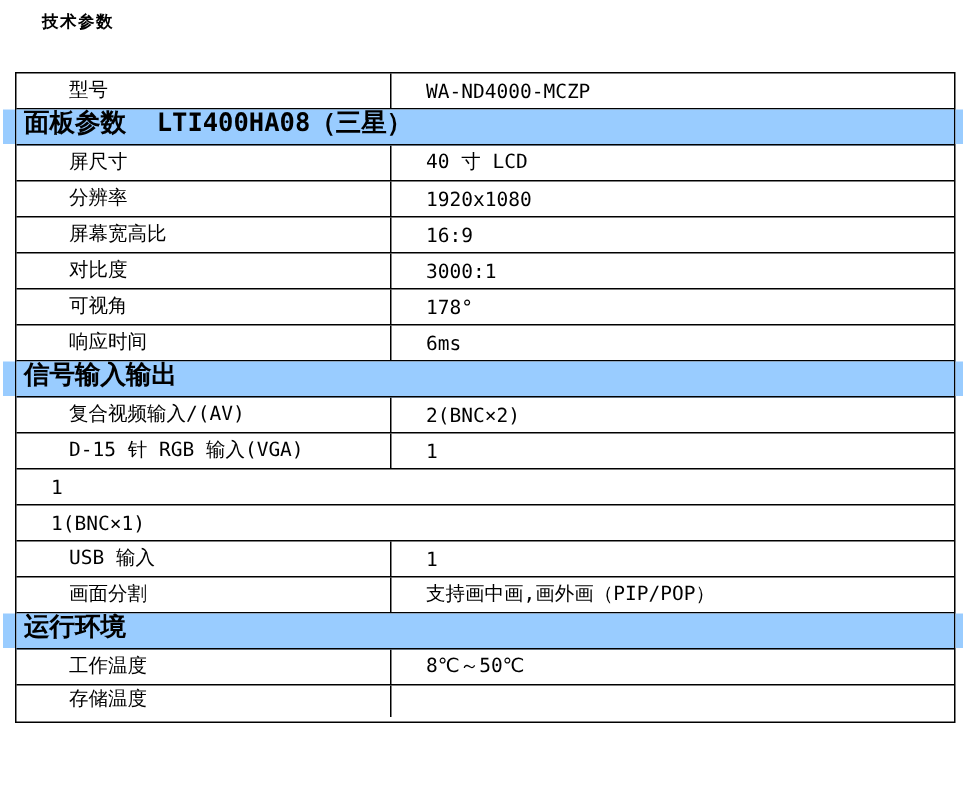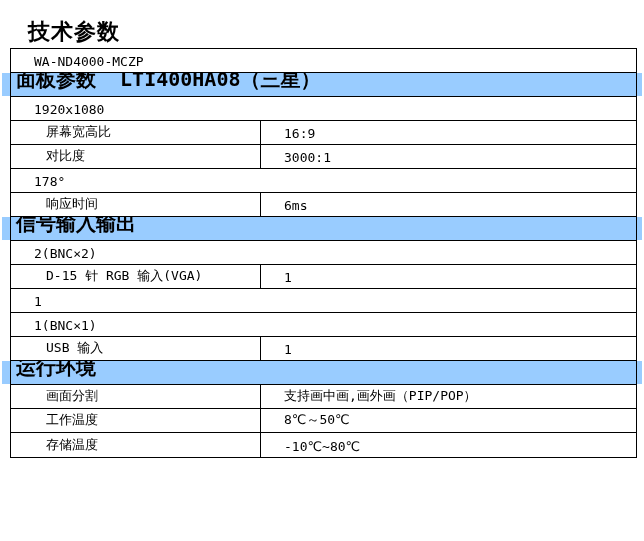--- a/index.html
+++ b/index.html
@@ -11,22 +11,22 @@
     width: 644px;
     height: 541px;
     position: relative;
     overflow: hidden;
     font-family: "DejaVu Sans Mono", "DejaVu Sans", monospace;
     color: #000000;
   }
   .page-title {
     position: absolute;
     left: 28px;
-    top: 17px;
-    font-size: 22px;
+    top: 7px;
+    font-size: 11px;
     font-weight: bold;
     font-family: "DejaVu Sans", sans-serif;
     letter-spacing: 1px;
     white-space: pre;
   }
   .spec-table {
     position: absolute;
     left: 10px;
     top: 48px;
     width: 625px;
@@ -36,20 +36,21 @@
   .row {
     display: flex;
     height: 24px;
     box-sizing: border-box;
     border-bottom: 1px solid #000000;
     font-size: 13px;
     white-space: pre;
   }
   .row:last-child {
     border-bottom: none;
+    flex-direction: column;
   }
   .cell-label {
     width: 250px;
     box-sizing: border-box;
     border-right: 1px solid #000000;
     display: flex;
     align-items: flex-end;
     padding: 0 0 3px 35px;
     overflow: hidden;
   }
@@ -82,40 +83,41 @@
     top: 0;
     width: 5px;
     height: 100%;
     background: #99CCFF;
   }
   .cell-full {
     flex: 1;
     display: flex;
     align-items: flex-end;
     padding: 0 0 3px 5px;
-    font-size: 20px;
+    font-size: 17px;
     overflow: hidden;
   }
 </style>
 </head>
 <body>
 
 <div class="page-title">技术参数</div>
 
 <div class="spec-table">
-    <div class="row data"><div class="cell-value">WA-ND4000-MCZP</div></div>
+    <div class="row data"><div class="cell-label">型号</div><div class="cell-value">WA-ND4000-MCZP</div></div>
     <div class="row section"><div class="cell-full">面板参数  LTI400HA08（三星）</div></div>
-    <div class="row data"><div class="cell-value">1920x1080</div></div>
+    <div class="row data"><div class="cell-label">屏尺寸</div><div class="cell-value">40 寸 LCD</div></div>
+    <div class="row data"><div class="cell-label">分辨率</div><div class="cell-value">1920x1080</div></div>
     <div class="row data"><div class="cell-label">屏幕宽高比</div><div class="cell-value">16:9</div></div>
     <div class="row data"><div class="cell-label">对比度</div><div class="cell-value">3000:1</div></div>
-    <div class="row data"><div class="cell-value">178°</div></div>
+    <div class="row data"><div class="cell-label">可视角</div><div class="cell-value">178°</div></div>
     <div class="row data"><div class="cell-label">响应时间</div><div class="cell-value">6ms</div></div>
     <div class="row section"><div class="cell-full">信号输入输出</div></div>
-    <div class="row data"><div class="cell-value">2(BNC×2)</div></div>
+    <div class="row data"><div class="cell-label">复合视频输入/(AV)</div><div class="cell-value">2(BNC×2)</div></div>
     <div class="row data"><div class="cell-label">D-15 针 RGB 输入(VGA)</div><div class="cell-value">1</div></div>
     <div class="row data"><div class="cell-value">1</div></div>
     <div class="row data"><div class="cell-value">1(BNC×1)</div></div>
     <div class="row data"><div class="cell-label">USB 输入</div><div class="cell-value">1</div></div>
+    <div class="row data"><div class="cell-label">画面分割</div><div class="cell-value">支持画中画,画外画（PIP/POP）</div></div>
     <div class="row section"><div class="cell-full">运行环境</div></div>
-    <div class="row data"><div class="cell-label">画面分割</div><div class="cell-value">支持画中画,画外画（PIP/POP）</div></div>
     <div class="row data"><div class="cell-label">工作温度</div><div class="cell-value">8℃～50℃</div></div>
     <div class="row data"><div class="cell-label">存储温度</div><div class="cell-value">-10℃~80℃</div></div>
   </div>
 
 </body></html>

